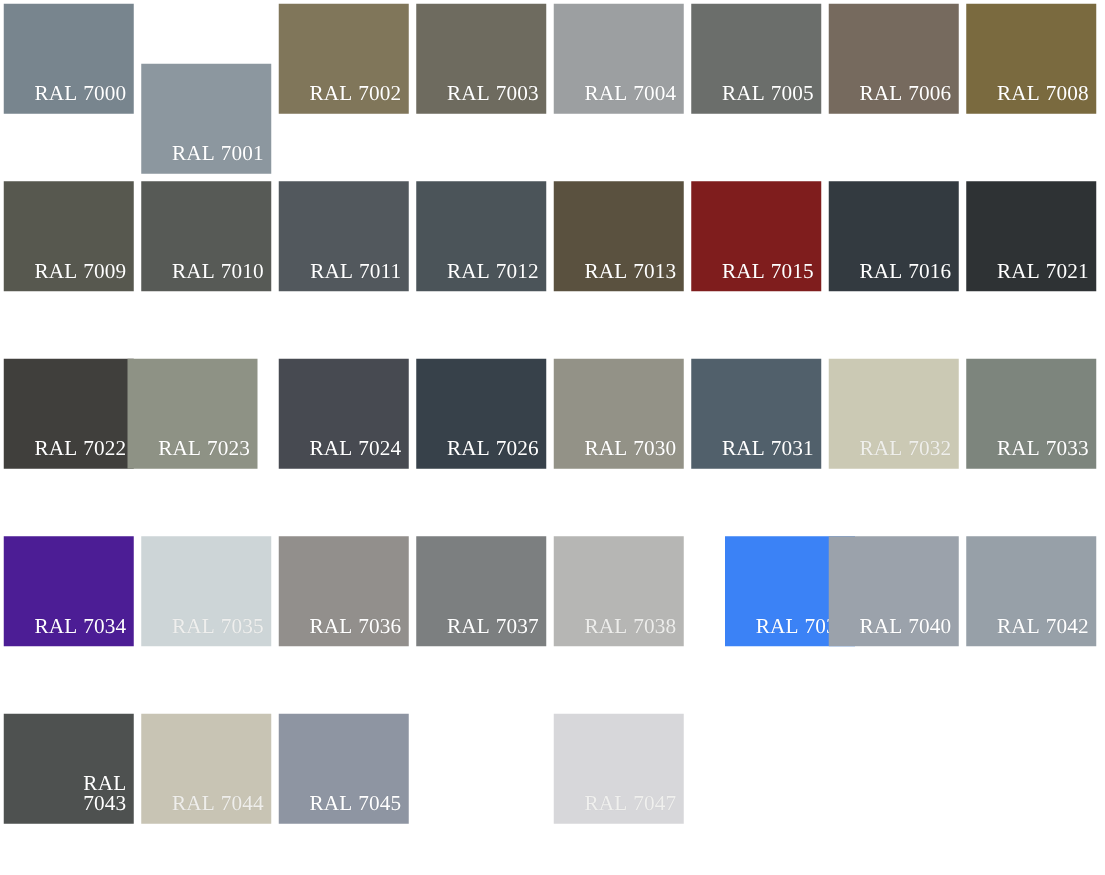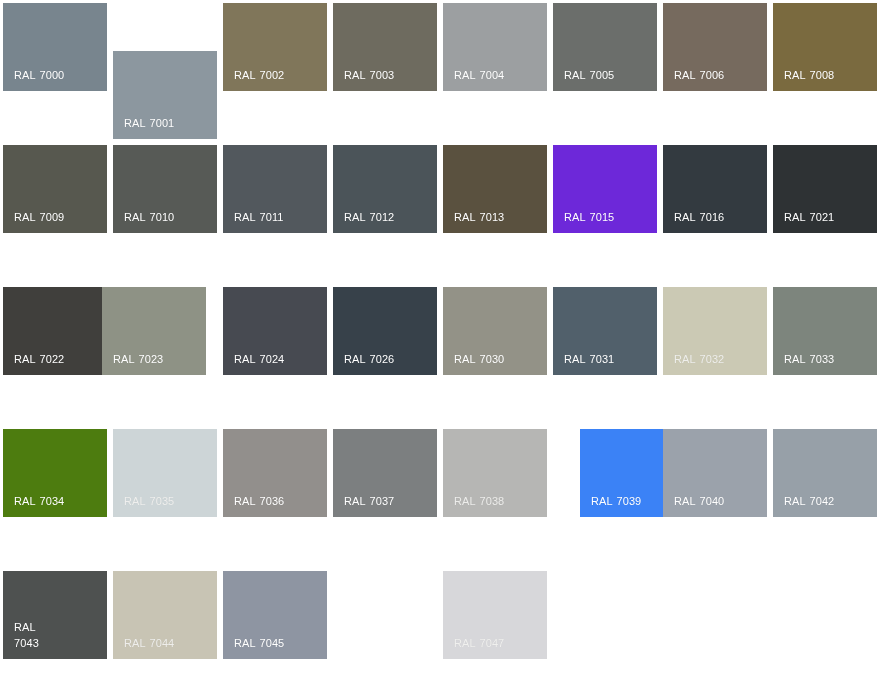--- a/index.html
+++ b/index.html
@@ -36,28 +36,29 @@
     height: 88px;
     box-sizing: border-box;
     overflow: hidden;
   }
 
   .swatch-label {
     position: absolute;
     left: 11px;
     bottom: 8px;
     right: 6px;
-    font-family: Liberation Sans, sans-serif;
-    font-size: 11px;
+    font-family: Liberation Serif, serif;
+    font-size: 17px;
     line-height: 16px;
     letter-spacing: 0.1px;
     color: #ffffff;
     text-shadow: 0 0 1px rgba(0,0,0,0.10);
     white-space: normal;
     word-spacing: 1px;
+    text-align: right;
   }
 
   .swatch-label.wrap {
     white-space: pre-line;
   }
 
   .swatch-label.dim {
     color: #f2f2f0;
     opacity: 0.93;
   }
@@ -101,21 +102,21 @@
       </div>
       <div class="swatch" style="left: 223px; background: rgb(82, 88, 93);">
         <span class="swatch-label">RAL 7011</span>
       </div>
       <div class="swatch" style="left: 333px; background: rgb(75, 84, 89);">
         <span class="swatch-label">RAL 7012</span>
       </div>
       <div class="swatch" style="left: 443px; background: rgb(90, 81, 63);">
         <span class="swatch-label">RAL 7013</span>
       </div>
-      <div class="swatch" style="left: 553px; background: #6d28d9;">
+      <div class="swatch" style="left: 553px; background: #7f1d1d;">
         <span class="swatch-label">RAL 7015</span>
       </div>
       <div class="swatch" style="left: 663px; background: rgb(51, 58, 64);">
         <span class="swatch-label">RAL 7016</span>
       </div>
       <div class="swatch" style="left: 773px; background: rgb(46, 50, 52); padding-left: 36px;">
         <span class="swatch-label">RAL 7021</span>
       </div>
     </div>
     <div class="swatch-row" style="top: 287px;">
@@ -138,21 +139,21 @@
         <span class="swatch-label">RAL 7031</span>
       </div>
       <div class="swatch" style="left: 663px; background: rgb(203, 201, 180);">
         <span class="swatch-label dim">RAL 7032</span>
       </div>
       <div class="swatch" style="left: 773px; background: rgb(125, 133, 125);">
         <span class="swatch-label">RAL 7033</span>
       </div>
     </div>
     <div class="swatch-row" style="top: 429px;">
-      <div class="swatch" style="left: 3px; background: #4d7c0f;">
+      <div class="swatch" style="left: 3px; background: #4c1d95;">
         <span class="swatch-label">RAL 7034</span>
       </div>
       <div class="swatch" style="left: 113px; background: rgb(205, 213, 215);">
         <span class="swatch-label dim">RAL 7035</span>
       </div>
       <div class="swatch" style="left: 223px; background: rgb(146, 143, 140);">
         <span class="swatch-label">RAL 7036</span>
       </div>
       <div class="swatch" style="left: 333px; background: rgb(124, 127, 128);">
         <span class="swatch-label">RAL 7037</span>

